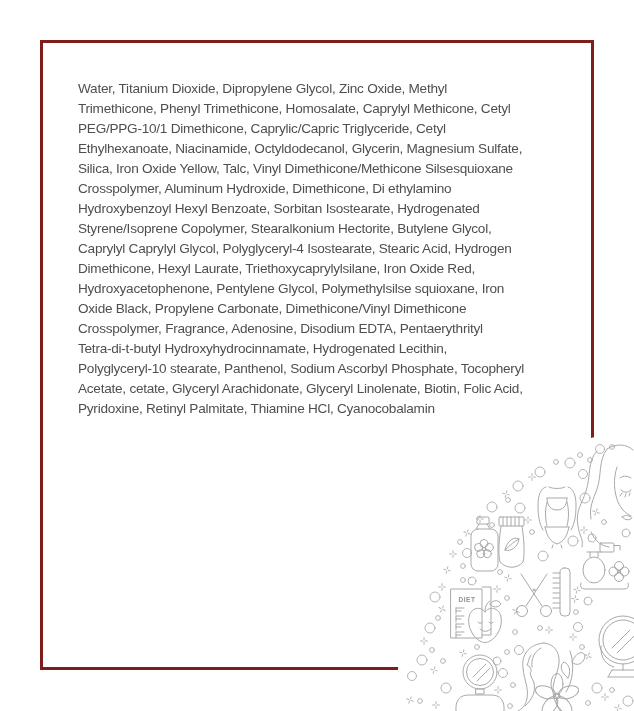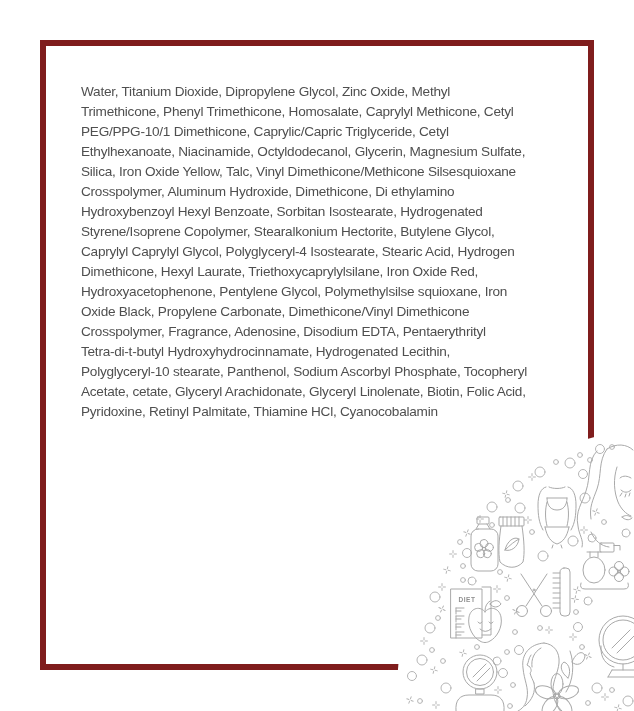--- a/index.html
+++ b/index.html
@@ -1,18 +1,18 @@
 <!DOCTYPE html>
 <html><head>
 <meta charset="utf-8">
 <style>
   html,body{margin:0;padding:0;background:#ffffff;}
   body{width:634px;height:711px;overflow:hidden;}
   .page{position:relative;width:634px;height:711px;font-family:"Liberation Sans",sans-serif;background:#ffffff;}
-  .frame{position:absolute;left:40px;top:40px;width:554px;height:630px;border:6px solid #7f1d1d;box-sizing:border-box;background:#ffffff;}
+  .frame{position:absolute;left:40px;top:40px;width:554px;height:630px;border:3px solid #7f1d1d;box-sizing:border-box;background:#ffffff;}
   .ingredients{
     position:absolute;left:35px;top:36px;width:515px;
     font-size:13.6px;line-height:20px;letter-spacing:-0.25px;
     color:#4f4f4f;white-space:pre;
   }
   .cluster{position:absolute;left:395px;top:425px;width:239px;height:286px;z-index:2;pointer-events:none;}
   .cluster text{font-family:"Liberation Sans",sans-serif;font-weight:bold;}
 </style>
 </head>
 <body>

